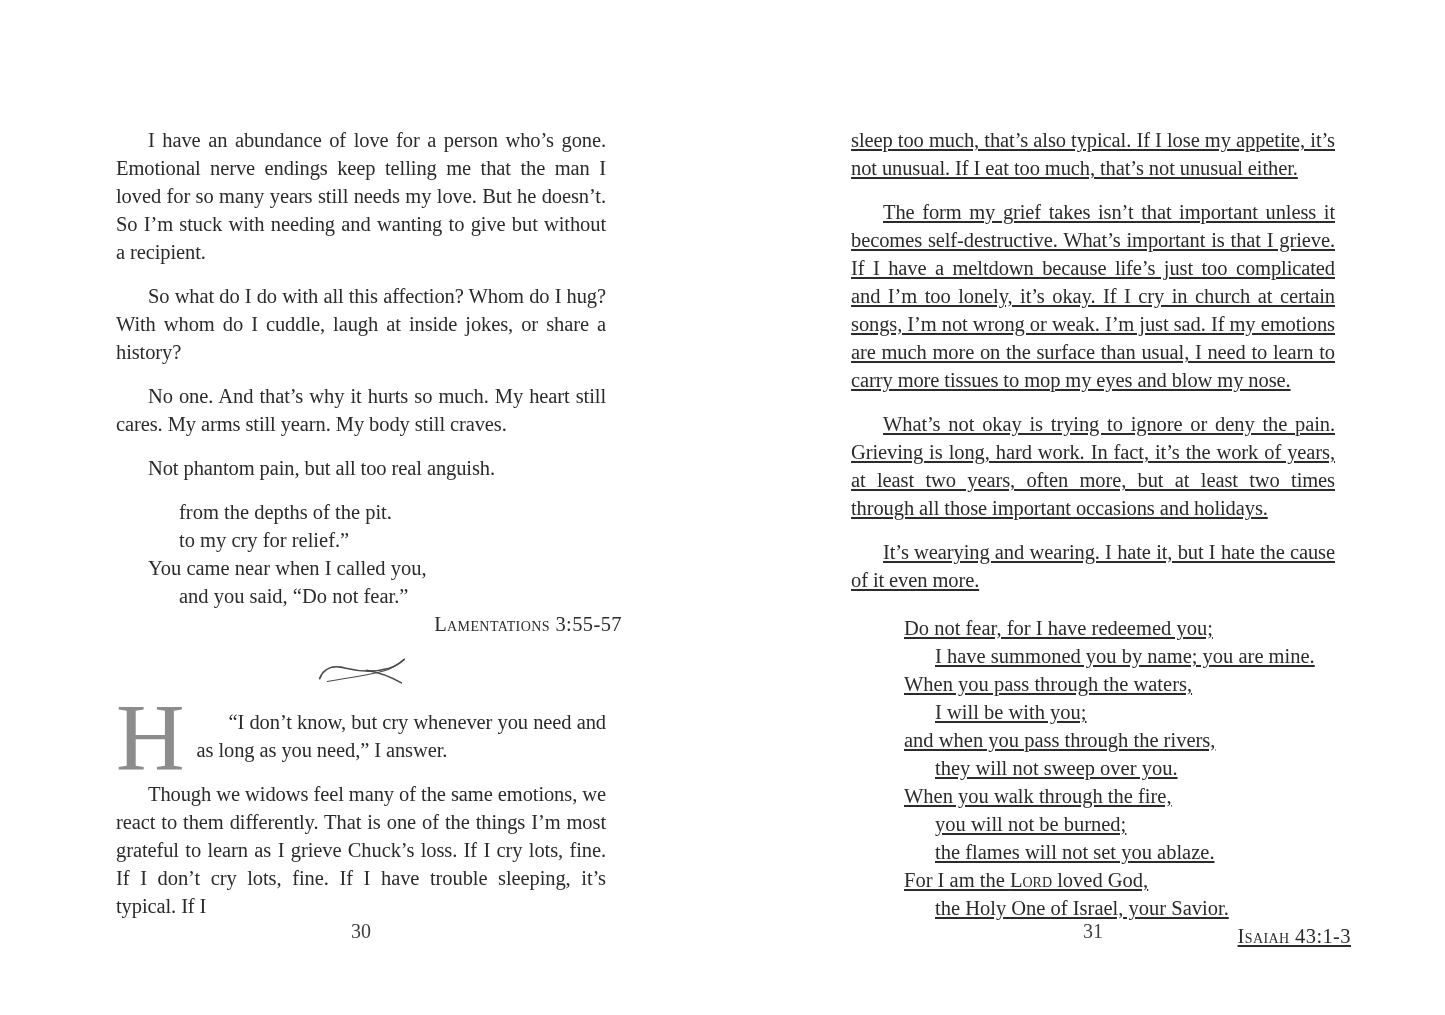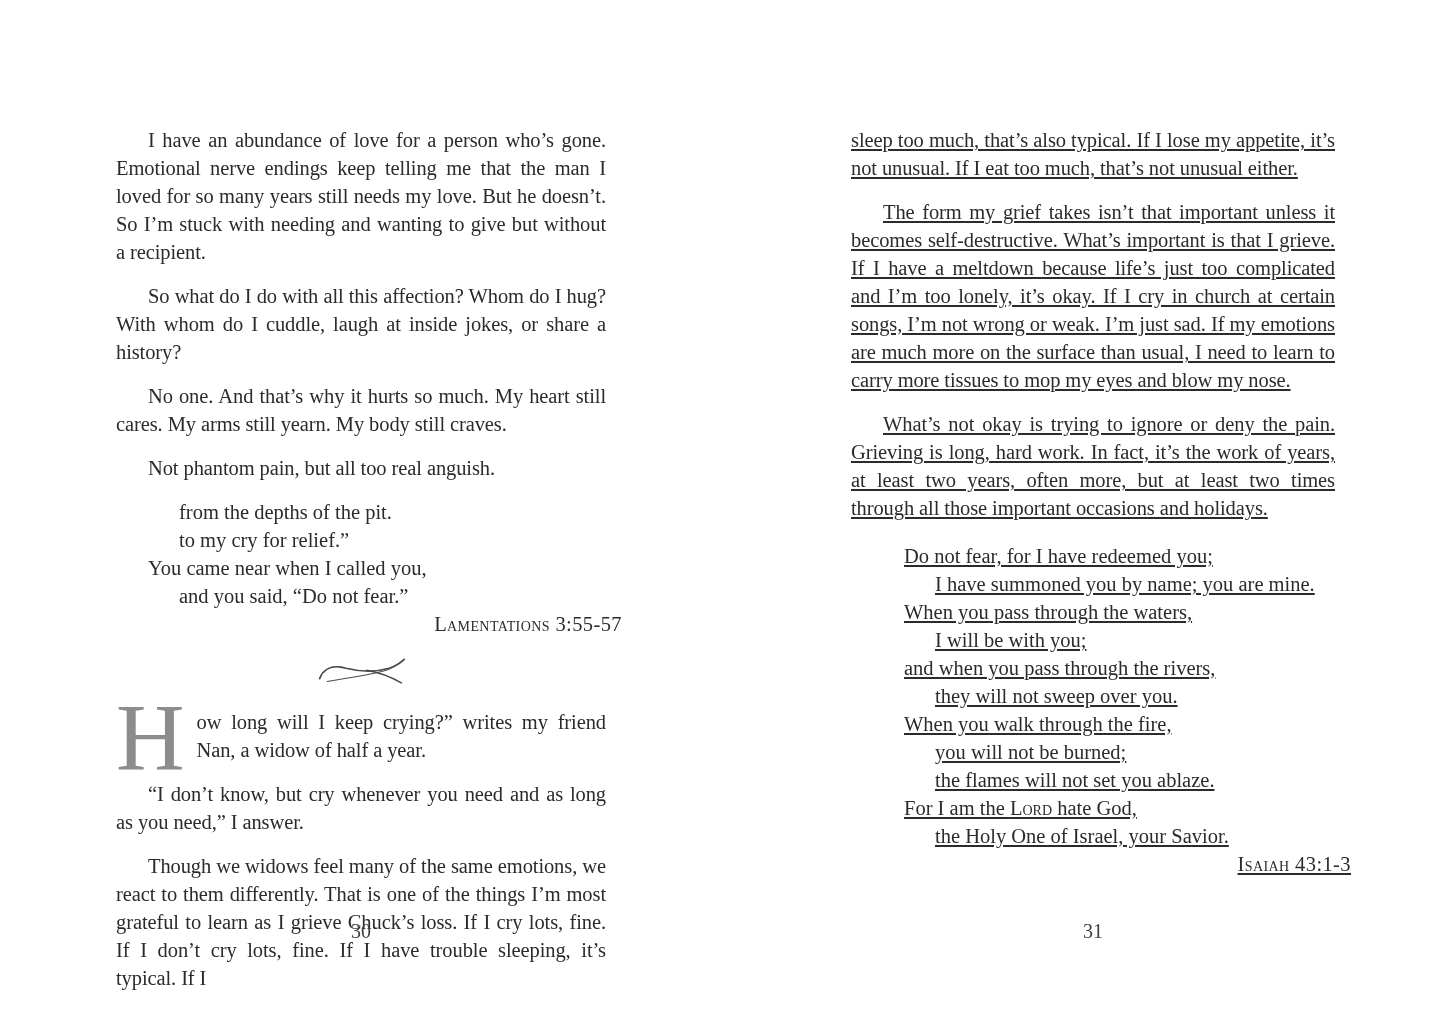--- a/index.html
+++ b/index.html
@@ -87,46 +87,47 @@
       <div class="flourish">
         <svg width="94" height="34" viewBox="0 0 100 36">
           <g fill="none" stroke="#4a4a4a" stroke-linecap="round">
             <path d="M6 24 C10 13, 20 9, 34 13 C52 17.5, 66 17, 80 13 C86 11, 91 8, 96 3.5" stroke-width="1.8"></path>
             <path d="M14 27 C34 24, 58 20, 74 16 C82 14, 89 9.5, 96 3.5" stroke-width="1.1"></path>
             <path d="M56 15 C68 17, 80 21, 93 28.5" stroke-width="1.6"></path>
           </g>
         </svg>
       </div>
 
-      <p class="body"><span class="dropcap">H</span><span>ow long will I keep crying?” writes my friend Nan, a widow of half a year.</span></p>
+      <p class="body"><span class="dropcap">H</span></p>
       <p class="body ind">“I don’t know, but cry whenever you need and as long as you need,” I answer.</p>
       <p class="body ind">Though we widows feel many of the same emotions, we react to them differently. That is one of the things I’m most grateful to learn as I grieve Chuck’s loss. If I cry lots, fine. If I don’t cry lots, fine. If I have trouble sleeping, it’s typical. If I</p>
 
     </div>
     <div class="folio">30</div>
   </section>
 
   <section class="page page-right">
     <div class="page-body">
 
       <p class="body">sleep too much, that’s also typical. If I lose my appetite, it’s not unusual. If I eat too much, that’s not unusual either.</p>
       <p class="body ind">The form my grief takes isn’t that important unless it becomes self-destructive. What’s important is that I grieve. If I have a meltdown because life’s just too complicated and I’m too lonely, it’s okay. If I cry in church at certain songs, I’m not wrong or weak. I’m just sad. If my emotions are much more on the surface than usual, I need to learn to carry more tissues to mop my eyes and blow my nose.</p>
       <p class="body ind">What’s not okay is trying to ignore or deny the pain. Griev­ing is long, hard work. In fact, it’s the work of years, at least two years, often more, but at least two times through all those important occasions and holidays.</p>
+      <p class="body ind">It’s wearying and wearing. I hate it, but I hate the cause of it even more.</p>
 
       <div class="quote">
         <div class="q-line"><span>Do not fear, for I have redeemed you;</span></div>
         <div class="q-line indent"><span>I have summoned you by name; you are mine.</span></div>
         <div class="q-line"><span>When you pass through the waters,</span></div>
         <div class="q-line indent"><span>I will be with you;</span></div>
         <div class="q-line"><span>and when you pass through the rivers,</span></div>
         <div class="q-line indent"><span>they will not sweep over you.</span></div>
         <div class="q-line"><span>When you walk through the fire,</span></div>
         <div class="q-line indent"><span>you will not be burned;</span></div>
         <div class="q-line indent"><span>the flames will not set you ablaze.</span></div>
-        <div class="q-line"><span>For I am the </span><span class="sc">Lord</span><span> hate God,</span></div>
+        <div class="q-line"><span>For I am the </span><span class="sc">Lord</span><span> loved God,</span></div>
         <div class="q-line indent"><span>the Holy One of Israel, your Savior.</span></div>
         <div class="q-attr">Isaiah 43:1-3</div>
       </div>
 
     </div>
     <div class="folio">31</div>
   </section>
 
 </div>
 

